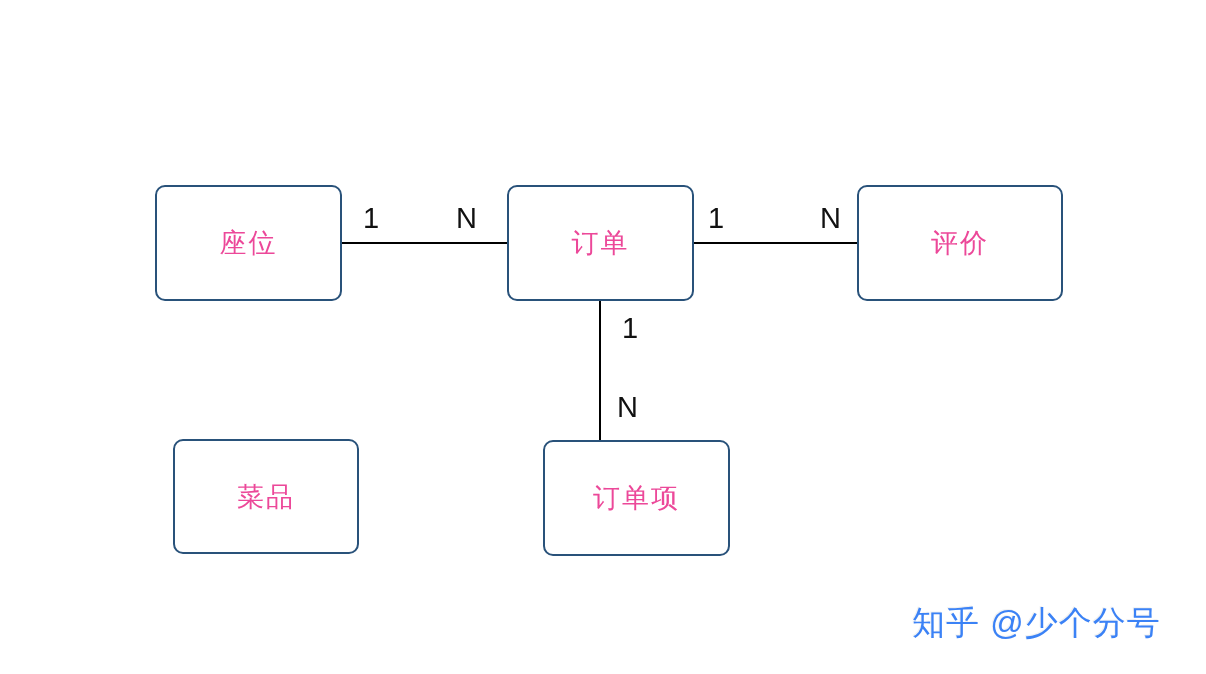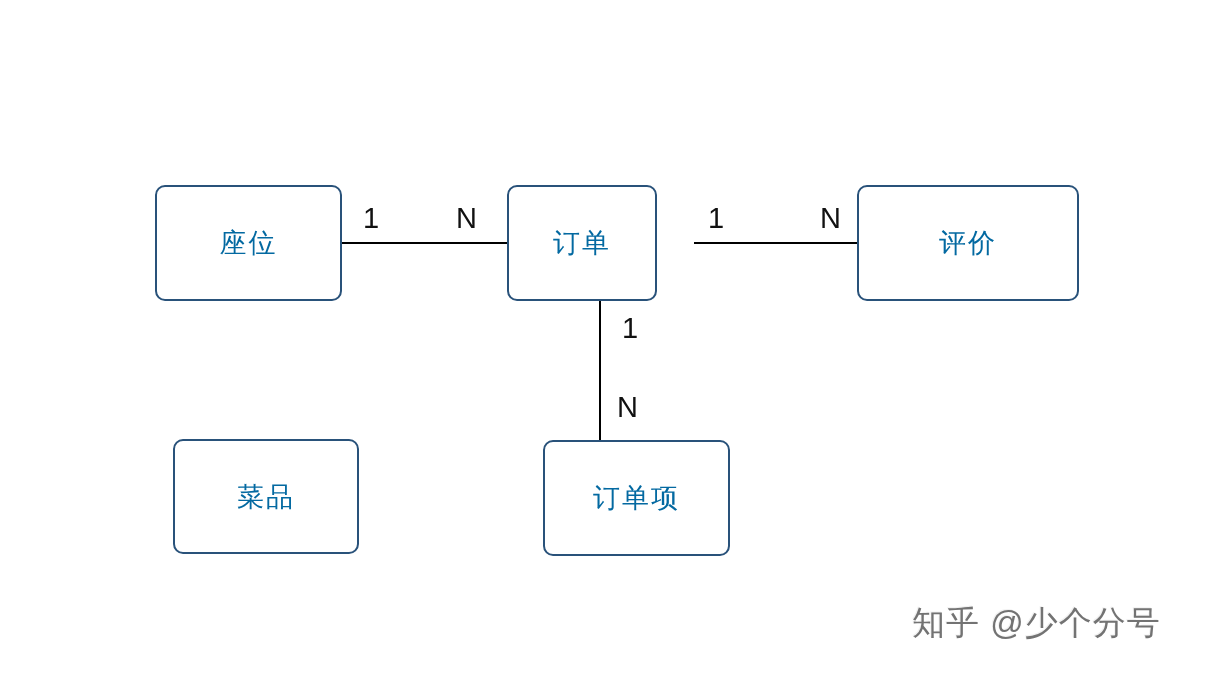--- a/index.html
+++ b/index.html
@@ -17,27 +17,27 @@
   }
   .entity-box {
     position: absolute;
     box-sizing: border-box;
     border: 2px solid #29527a;
     border-radius: 10px;
     background: #ffffff;
     display: flex;
     align-items: center;
     justify-content: center;
-    color: #0369a1;
+    color: #ec4899;
     font-size: 27px;
     letter-spacing: 2px;
   }
   .box-seat       { left: 155px; top: 185px; width: 187px; height: 116px; }
-  .box-order      { left: 507px; top: 185px; width: 150px; height: 116px; text-align: right; }
-  .box-review     { left: 857px; top: 185px; width: 222px; height: 116px; }
+  .box-order      { left: 507px; top: 185px; width: 187px; height: 116px; text-align: right; }
+  .box-review     { left: 857px; top: 185px; width: 206px; height: 116px; }
   .box-order-item { left: 507px; top: 440px; width: 187px; height: 116px; margin-left: 36px; }
   .box-dish       { left: 156px; top: 439px; width: 186px; height: 115px; margin-left: 17px; }
 
   .edge {
     position: absolute;
     background: #000000;
   }
   .edge-h { height: 2px; }
   .edge-v { width: 2px; }
   .edge-seat-order   { left: 342px; top: 242px; width: 165px; }
@@ -55,21 +55,21 @@
   .card-review-1 { left: 708px; top: 204px; }
   .card-review-n { left: 820px; top: 204px; }
   .card-item-1   { left: 622px; top: 314px; }
   .card-item-n   { left: 617px; top: 393px; }
 
   .watermark {
     position: absolute;
     left: 912px;
     top: 601px;
     width: 280px;
-    color: #737373;
+    color: #3b82f6;
     font-size: 33px;
     letter-spacing: 1px;
     text-shadow: 2px 2px 1px rgba(255,255,255,0.95), -1px -1px 0 rgba(200,200,200,0.25);
     white-space: nowrap;
     user-select: none;
   }
 </style>
 </head>
 <body>
 

